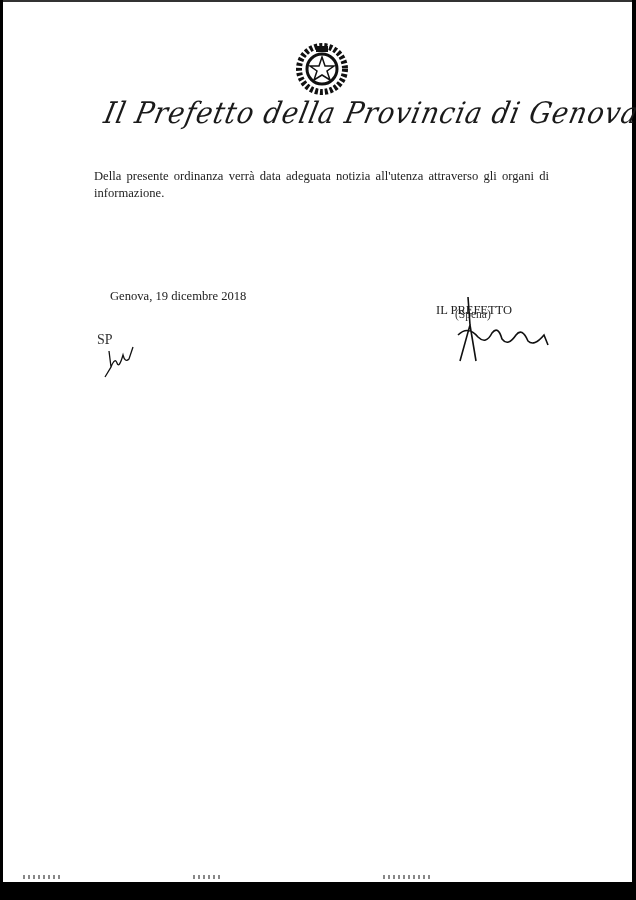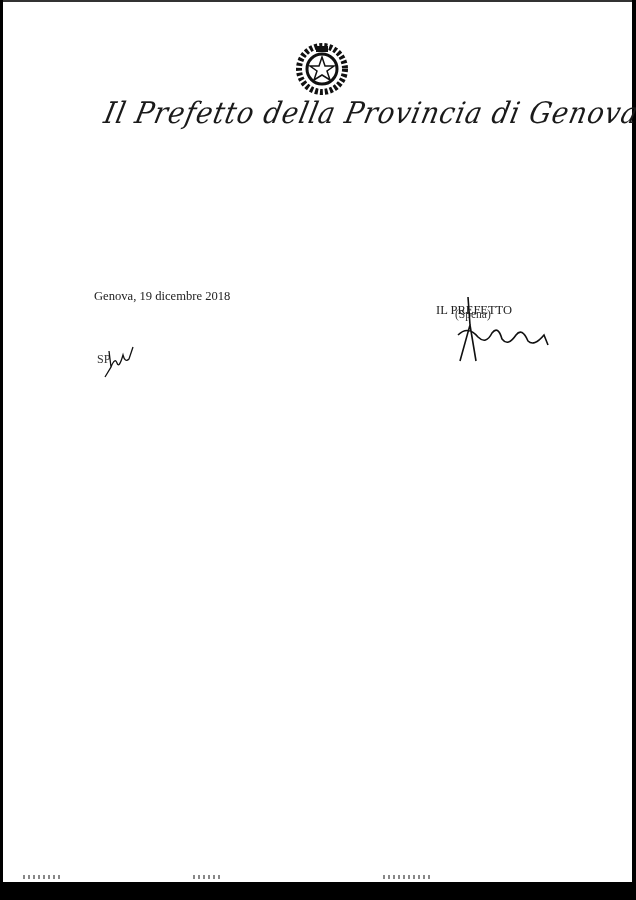--- a/index.html
+++ b/index.html
@@ -12,43 +12,44 @@
   .page::before { content:""; position:absolute; left:0; top:0; width:629px; height:2px; background:#333; }
   .emblem { position:absolute; left:293px; top:43px; width:52px; height:52px; }
   .heading {
     position:absolute; left:100px; top:98px; width:440px; height:46px;
     font-family:"DejaVu Serif", serif; font-style:italic; font-size:27px; letter-spacing:1px;
     color:#1a1a1a; white-space:nowrap; transform:skewX(-12deg) scaleY(1.1);
   }
   .para { position:absolute; left:91px; width:455px; font-size:12.6px; line-height:17px; text-align:justify; color:#222; }
   .p1 { top:168px; }
   .p2 { top:226px; }
-  .date { position:absolute; left:91px; top:289px; font-size:12.6px; color:#222; }
+  .date { position:absolute; left:107px; top:289px; font-size:12.6px; color:#222; }
   .title { position:absolute; left:433px; top:303px; font-size:12.5px; color:#222; }
   .sub { position:absolute; left:452px; top:308px; font-size:11.5px; color:#333; }
   .sig1 { position:absolute; left:445px; top:295px; width:105px; height:70px; }
   .sig2 { position:absolute; left:92px; top:343px; width:42px; height:35px; }
-  .initials { position:absolute; left:94px; top:352px; font-size:12px; color:#333; }
+  .initials { position:absolute; left:94px; top:332px; font-size:14px; color:#333; }
   .foot { position:absolute; left:0; top:882px; width:636px; height:18px; background:#000; }
   .dots { position:absolute; top:875px; height:4px; background:repeating-linear-gradient(90deg,#888 0 2px,transparent 2px 5px); }
 </style>
 </head>
 <body>
 
 <div class="page">
 
   <svg class="emblem" viewBox="0 0 52 52">
     <circle cx="26" cy="26" r="23" fill="none" stroke="#111" stroke-width="6" stroke-dasharray="3 2"></circle>
     <circle cx="26" cy="26" r="15" fill="none" stroke="#111" stroke-width="3"></circle>
     <polygon points="26,14 29,23 38,23 31,28 34,37 26,32 18,37 21,28 14,23 23,23" fill="#fff" stroke="#111" stroke-width="1.5"></polygon>
     <rect x="20" y="3" width="12" height="6" fill="#111"></rect>
   </svg>
 
   <div class="heading">Il Prefetto della Provincia di Genova</div>
 
+  <p class="para p1" style="margin:0">Della presente ordinanza verrà data adeguata notizia all'utenza attraverso gli organi di informazione.</p>
 
   <div class="date">Genova, 19 dicembre 2018</div>
 
   <div class="title">IL PREFETTO</div>
   <div class="sub">(Spena)</div>
 
   <svg class="sig1" viewBox="0 0 105 70">
     <path d="M20 2 L22 30 L12 66 M22 30 L28 66 M10 40 Q20 30 30 42 Q38 50 44 38 Q50 30 54 44 Q60 52 68 40 Q74 32 80 46 Q86 52 96 40 L100 50" fill="none" stroke="#111" stroke-width="1.6"></path>
   </svg>
 

